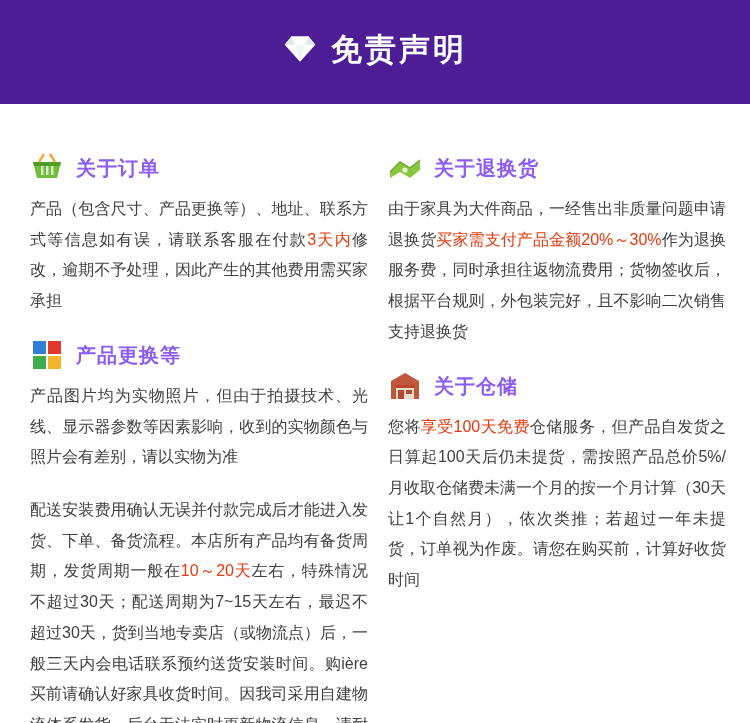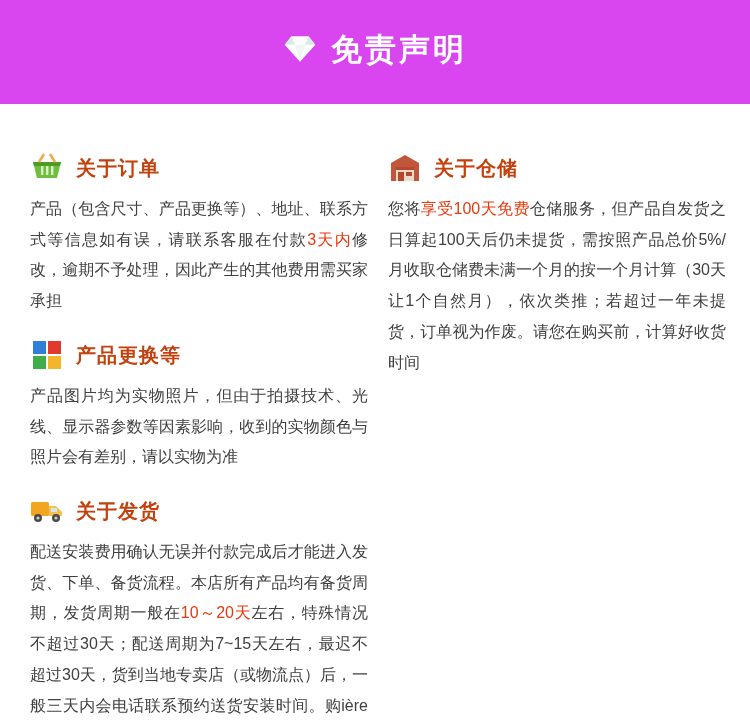--- a/index.html
+++ b/index.html
@@ -13,21 +13,21 @@
     position: relative;
     width: 750px; height: 723px;
     background: #ffffff;
     overflow: hidden;
   }
   
   .header {
     position: relative;
     width: 750px;
     height: 104px;
-    background: #d946ef;
+    background: #4c1d95;
     display: flex;
     align-items: center;
     justify-content: center;
   }
   .header-inner {
     display: flex;
     align-items: center;
     gap: 14px;
     margin-top: -6px;
   }
@@ -51,21 +51,21 @@
   .col.right { margin-left: 20px; }
 
   .block { margin-bottom: 22px; }
   .block-head {
     display: flex;
     align-items: center;
     gap: 12px;
     margin-bottom: 10px;
   }
   .block-title {
-    color: #c2410c;
+    color: #8b5cf6;
     font-size: 20px;
     font-weight: bold;
     letter-spacing: 1px;
     line-height: 1;
   }
   .block-body {
     font-size: 16px;
     line-height: 1.92;
     color: #404040;
     text-align: justify;
@@ -128,34 +128,20 @@
               <rect x="1" y="16" width="13" height="13" fill="#3fae4a"></rect>
               <rect x="16" y="16" width="13" height="13" fill="#f2b52c"></rect>
             </svg>
           </span>
           <div class="block-title">产品更换等</div>
         </div>
         <div class="block-body"><span>产品图片均为实物照片，但由于拍摄技术、光线、显示器参数等因素影响，收到的实物颜色与照片会有差别，请以实物为准</span></div>
       </div>
 
       <div class="block">
-        <div class="block-head">
-          <span class="icon-wrap">
-            <svg width="34" height="26" viewBox="0 0 34 26">
-              <rect x="1" y="4" width="18" height="14" rx="1.5" fill="#f2a61f"></rect>
-              <path d="M19 8 h7 l6 6 v4 h-13 Z" fill="#f2c14e"></path>
-              <rect x="21" y="10" width="6" height="4" fill="#cfe6f5"></rect>
-              <circle cx="8" cy="20" r="4" fill="#4a4a4a"></circle>
-              <circle cx="8" cy="20" r="1.6" fill="#cccccc"></circle>
-              <circle cx="26" cy="20" r="4" fill="#4a4a4a"></circle>
-              <circle cx="26" cy="20" r="1.6" fill="#cccccc"></circle>
-            </svg>
-          </span>
-          <div class="block-title">关于发货</div>
-        </div>
         <div class="block-body"><span>配送安装费用确认无误并付款完成后才能进入发货、下单、备货流程。本店所有产品均有备货周期，发货周期一般在</span><span class="hl">10～20天</span><span>左右，特殊情况不超过30天；配送周期为7~15天左右，最迟不超过30天，货到当地专卖店（或物流点）后，一般三天内会电话联系预约送货安装时间。购ière买前请确认好家具收货时间。因我司采用自建物流体系发货，后台无法实时更新物流信息，请耐心等待!</span></div>
       </div>
 
       <div class="block">
         <div class="block-head">
           <span class="icon-wrap">
             <svg width="34" height="24" viewBox="0 0 34 24">
               <rect x="1" y="2" width="32" height="20" rx="2" fill="#2f7fd6"></rect>
               <path d="M1 3 L17 14 L33 3" fill="none" stroke="#ffffff" stroke-width="2.2"></path>
               <path d="M1 21 L12 12 M33 21 L22 12" fill="none" stroke="#1f5fa8" stroke-width="1.6"></path>
@@ -163,20 +149,33 @@
           </span>
           <div class="block-title">关于发票</div>
         </div>
         <div class="block-body"><span>交易成功后，请联系在线客服确认开票信息，我们将在7个工作日内为您开出（开票金额不含活动折扣、返现、退差价款等）</span></div>
       </div>
 
     </div>
 
     <div class="col right">
 
+      <div class="block">
+        <div class="block-head">
+          <span class="icon-wrap">
+            <svg width="34" height="24" viewBox="0 0 34 24">
+              <path d="M2 16 L12 6 L22 12 L32 4 L32 14 L22 22 L12 16 L2 22 Z" fill="#8cc63f"></path>
+              <path d="M2 16 L12 6 L22 12 L32 4" fill="none" stroke="#6ba428" stroke-width="1.4"></path>
+              <circle cx="17" cy="14" r="2.6" fill="#e8f3d8"></circle>
+            </svg>
+          </span>
+          <div class="block-title">关于退换货</div>
+        </div>
+        <div class="block-body"><span>由于家具为大件商品，一经售出非质量问题申请退换货</span><span class="hl">买家需支付产品金额20%～30%</span><span>作为退换服务费，同时承担往返物流费用；货物签收后，根据平台规则，外包装完好，且不影响二次销售支持退换货</span></div>
+      </div>
 
       <div class="block">
         <div class="block-head">
           <span class="icon-wrap">
             <svg width="32" height="28" viewBox="0 0 32 28">
               <path d="M2 9 L16 1 L30 9 L30 27 L2 27 Z" fill="#c0573a"></path>
               <rect x="7" y="13" width="18" height="14" fill="#e8dccb"></rect>
               <rect x="7" y="13" width="18" height="3" fill="#b9472f"></rect>
               <rect x="9" y="18" width="6" height="9" fill="#b9472f"></rect>
               <rect x="17" y="18" width="6" height="4" fill="#b9472f"></rect>

